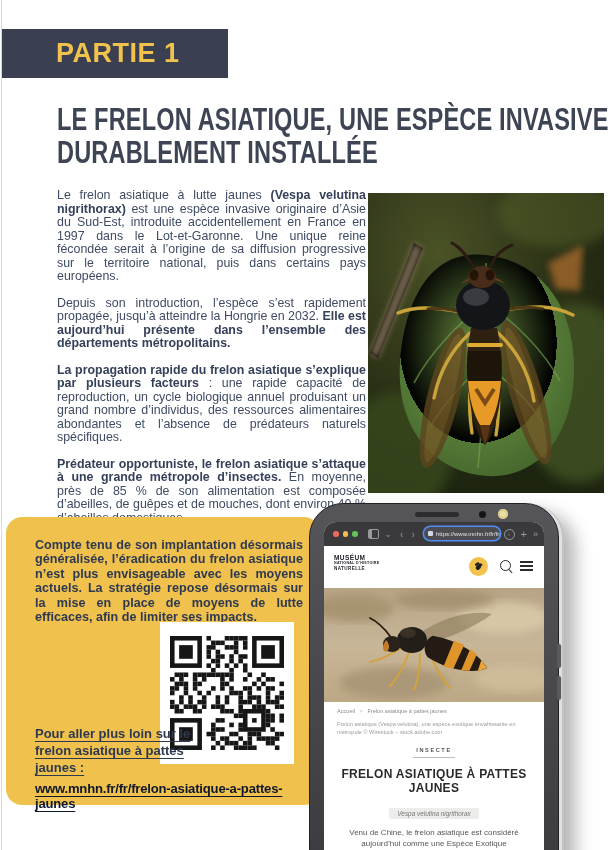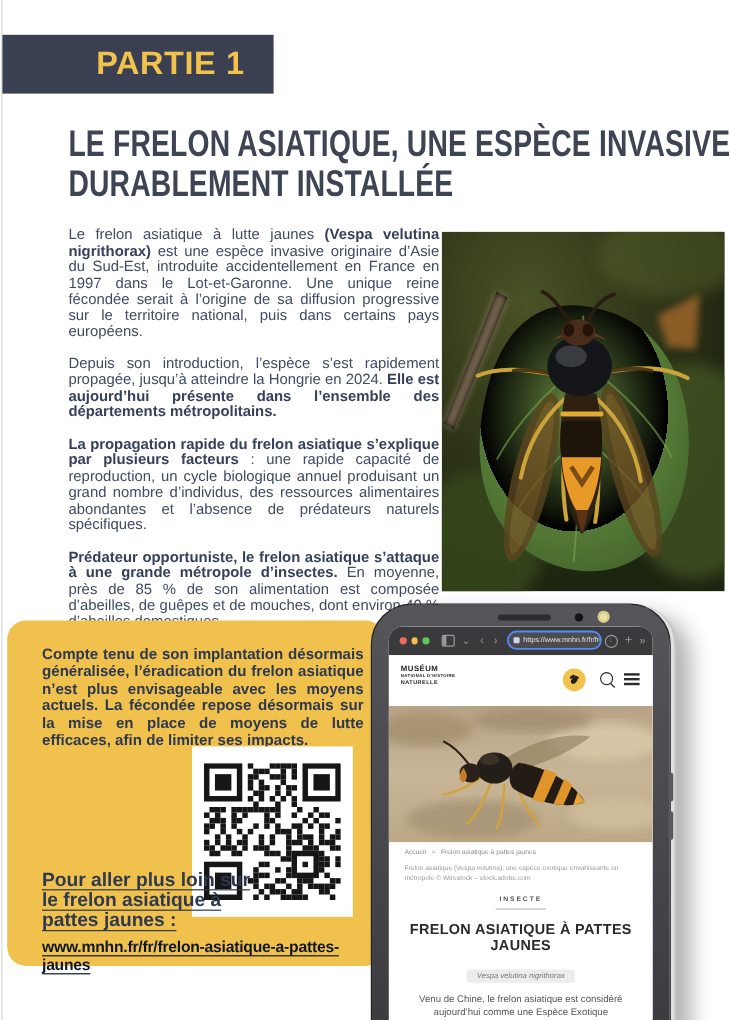--- a/index.html
+++ b/index.html
@@ -2,21 +2,21 @@
 <html><head>
 <meta charset="utf-8">
 <style>
   html,body{margin:0;padding:0;background:#ffffff;}
   .page{position:relative;width:608px;height:850px;background:#ffffff;overflow:hidden;
         font-family:"Liberation Sans",sans-serif;}
   .edge-line{position:absolute;left:1px;top:0;width:1px;height:850px;background:#d9d9d9;}
 
   
   .part-band{position:absolute;left:2px;top:29px;width:226px;height:49px;background:#3a4051;
-             display:flex;align-items:center;justify-content:center;}
+             display:flex;align-items:center;}
   .part-band span{padding-left:54px;color:#f1c24c;font-weight:800;font-size:27px;letter-spacing:.5px;}
 
   
   .title{position:absolute;left:57px;top:82px;color:#3d4454;font-weight:700;
          transform:scaleX(.76);transform-origin:left top;white-space:nowrap;}
   .title span{display:block;font-size:31px;line-height:33px;letter-spacing:.2px;}
 
   
   .article{position:absolute;left:57px;top:189px;width:309px;color:#3f4b63;
            font-size:12.4px;line-height:13.5px;text-align:justify;}
@@ -27,21 +27,21 @@
   .photo-top{position:absolute;left:368px;top:193px;width:236px;height:300px;margin:0;overflow:hidden;}
   .photo-top svg{display:block;}
 
   
   .callout{position:absolute;left:6px;top:517px;width:314px;height:288px;background:#f0c14d;border-radius:16px;}
   .callout-text{position:absolute;left:29px;top:21px;width:268px;margin:0;color:#2e3950;font-weight:700;
                 font-size:12.6px;line-height:14.4px;text-align:justify;}
   .qr-box{position:absolute;left:154px;top:105px;width:134px;height:142px;background:#ffffff;}
   .qr-box svg{display:block;margin:14px auto 0 auto;}
   .more-label{position:absolute;left:29px;top:208px;width:178px;margin:0;color:#2e3950;font-weight:700;
-              font-size:16px;line-height:17px;text-decoration:underline;text-underline-offset:3px;}
+              font-size:13px;line-height:17px;text-decoration:underline;text-underline-offset:3px;}
   .callout-link{position:absolute;left:29px;top:264px;width:284px;color:#0f172a;font-weight:700;
                 font-size:13.1px;letter-spacing:-.2px;text-decoration:underline;text-underline-offset:3px;}
 
   
   .phone{position:absolute;left:309px;top:503px;width:248px;height:400px;
          background:linear-gradient(180deg,#55555a,#39393d);border:1px solid #222225;
          border-radius:34px 34px 0 0;
          box-shadow:3px 0 0 0 #e0e0e0,5px 1px 0 0 #c3c3c3,16px 10px 18px rgba(0,0,0,.30);}
   .phone .speaker{position:absolute;left:105px;top:8px;width:44px;height:5px;border-radius:3px;background:#2c2c2f;}
   .phone .cam{position:absolute;left:169px;top:7px;width:7px;height:7px;border-radius:50%;background:#141416;}
@@ -109,21 +109,21 @@
     <span>PARTIE 1</span>
   </div>
 
   <h1 class="title">
     <span>LE FRELON ASIATIQUE, UNE ESPÈCE INVASIVE</span>
     <span>DURABLEMENT INSTALLÉE</span>
   </h1>
 
   <div class="article">
     <p><span>Le frelon asiatique à lutte jaunes </span><strong>(Vespa velutina nigrithorax)</strong><span> est une espèce invasive originaire d’Asie du Sud-Est, introduite accidentellement en France en 1997 dans le Lot-et-Garonne. Une unique reine fécondée serait à l’origine de sa diffusion progressive sur le territoire national, puis dans certains pays européens.</span></p>
-    <p><span>Depuis son introduction, l’espèce s’est rapidement propagée, jusqu’à atteindre la Hongrie en 2024. </span><strong>Elle est aujourd’hui présente dans l’ensemble des départements métropolitains.</strong></p>
+    <p><span>Depuis son introduction, l’espèce s’est rapidement propagée, jusqu’à atteindre la Hongrie en 2032. </span><strong>Elle est aujourd’hui présente dans l’ensemble des départements métropolitains.</strong></p>
     <p><strong>La propagation rapide du frelon asiatique s’explique par plusieurs facteurs</strong><span> : une rapide capacité de reproduction, un cycle biologique annuel produisant un grand nombre d’individus, des ressources alimentaires abondantes et l’absence de prédateurs naturels spécifiques.</span></p>
     <p><strong>Prédateur opportuniste, le frelon asiatique s’attaque à une grande métropole d’insectes.</strong><span> En moyenne, près de 85 % de son alimentation est composée d’abeilles, de guêpes et de mouches, dont environ 40 % d’abeilles domestiques.</span></p>
   </div>
 
   <figure class="photo-top">
     <svg width="236" height="300" viewBox="0 0 236 300" xmlns="http://www.w3.org/2000/svg">
       <defs>
         <radialGradient id="bg1" cx="30%" cy="20%" r="80%">
           <stop offset="0%" stop-color="#4a5226"></stop>
             <stop offset="55%" stop-color="#2f3518"></stop>
@@ -192,21 +192,21 @@
       <path d="M92 92 C100 84 130 84 138 92 C130 80 100 80 92 92 Z" fill="#6a3c22"></path>
       <ellipse cx="114" cy="84" rx="14" ry="11" fill="#4a2c1a"></ellipse>
       <ellipse cx="106" cy="82" rx="4.5" ry="5.5" fill="#241408"></ellipse>
       <ellipse cx="122" cy="82" rx="4.5" ry="5.5" fill="#241408"></ellipse>
       <path d="M106 74 C98 62 92 54 84 50" stroke="#2a1c10" stroke-width="3" fill="none" stroke-linecap="round"></path>
       <path d="M122 74 C128 62 134 56 144 52" stroke="#2a1c10" stroke-width="3" fill="none" stroke-linecap="round"></path>
     </svg>
   </figure>
 
   <div class="callout">
-    <p class="callout-text">Compte tenu de son implantation désormais généralisée, l’éradication du frelon asiatique n’est plus envisageable avec les moyens actuels. La fécondée repose désormais sur la mise en place de moyens de lutte efficaces, afin de limiter ses impacts.</p>
+    <p class="callout-text">Compte tenu de son implantation désormais généralisée, l’éradication du frelon asiatique n’est plus envisageable avec les moyens actuels. La stratégie repose désormais sur la mise en place de moyens de lutte efficaces, afin de limiter ses impacts.</p>
     <div class="qr-box">
       <svg id="qr-svg" width="114" height="114" xmlns="http://www.w3.org/2000/svg">
           <rect x="0.00" y="0.00" width="114.00" height="114.00" fill="#ffffff"></rect>
           <rect x="36.48" y="0.00" width="4.56" height="4.56" fill="#161616"></rect>
           <rect x="54.72" y="0.00" width="4.56" height="4.56" fill="#161616"></rect>
           <rect x="59.28" y="0.00" width="4.56" height="4.56" fill="#161616"></rect>
           <rect x="63.84" y="0.00" width="4.56" height="4.56" fill="#161616"></rect>
           <rect x="68.40" y="0.00" width="4.56" height="4.56" fill="#161616"></rect>
           <rect x="72.96" y="0.00" width="4.56" height="4.56" fill="#161616"></rect>
           <rect x="41.04" y="4.56" width="4.56" height="4.56" fill="#161616"></rect>

